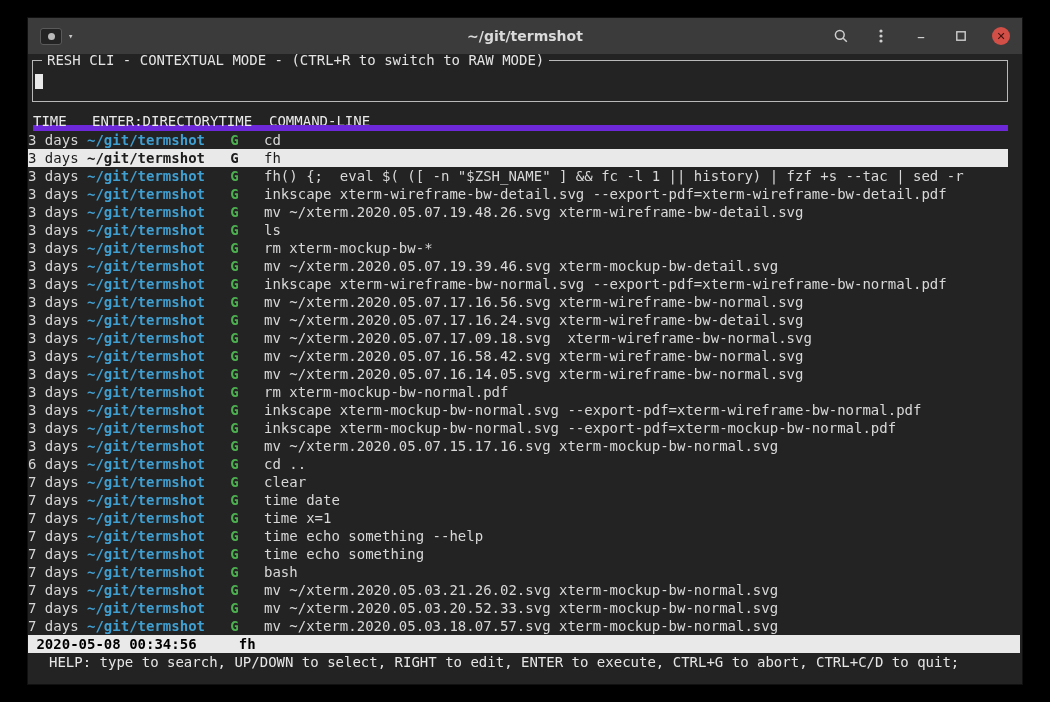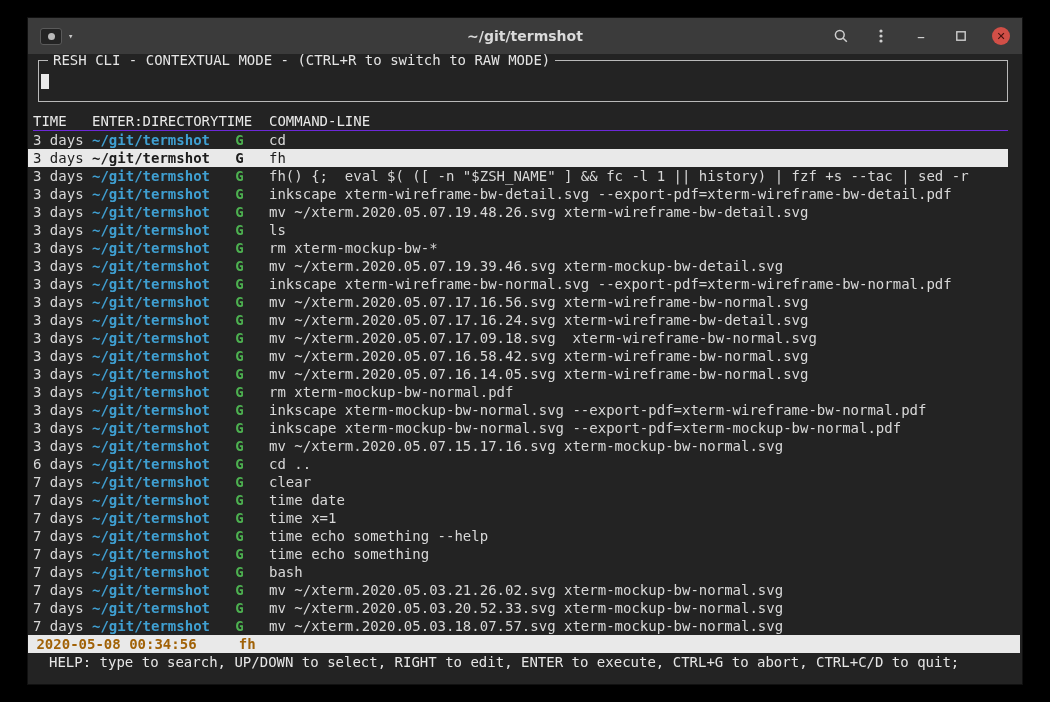--- a/index.html
+++ b/index.html
@@ -27,41 +27,41 @@
             font-family:"DejaVu Sans", sans-serif; }
   .tb-btn.minimize { font-size:16px; }
   .tb-btn.close { background:#d14f47; border-radius:50%; color:#40100d;
                   font-size:11px; font-weight:bold; }
 
   
   .terminal { flex:1; color:#d8d8d8; font-size:14px; line-height:18px;
               padding-top:6px; display:flex; flex-direction:column;
               overflow:hidden; white-space:pre; }
 
-  .resh-box { margin:0 14px 0 10px; height:42px; border:1px solid #b9b9b9; position:relative; }
+  .resh-box { margin:0 14px 0 4px; height:42px; border:1px solid #b9b9b9; position:relative; }
   .resh-box-title { position:absolute; top:-10px; left:9px; background:#232323;
                     padding:0 5px; color:#e4e4e4; }
   .input-line { position:absolute; inset:0; }
   .cursor { position:absolute; left:2px; top:13px; width:8px; height:15px; background:#eaeaea; }
 
   .hist-header { display:flex; margin:10px 14px 0 5px; height:19px;
-                 border-bottom:1px solid #6d28d9; color:#e9e9e9; }
+                 border-bottom:6px solid #6d28d9; color:#e9e9e9; }
   .c-time  { flex:0 0 7ch; }
   .c-dir   { flex:0 0 15ch; }
   .c-flags { flex:0 0 5ch; }
   .c-cmd   { flex:1 1 auto; padding-left:1ch; overflow:hidden; }
 
   .hist-list { display:flex; flex-direction:column; }
-  .row { display:flex; height:18px; padding-left:5px; margin-right:14px; cursor:pointer;align-items:center; }
+  .row { display:flex; height:18px; margin-right:14px; cursor:pointer;align-items:center; }
   .row .c-dir   { color:#3f9fd1; font-weight:bold; }
   .row .c-flags { color:#4db050; font-weight:bold; padding-left:2ch; }
   .row.selected { background:#e9e9e9; }
   .row.selected span { color:#1c1c1c !important; }
 
-  .statusbar { height:18px; background:#e9e9e9; color:#a16207; font-weight:bold;
+  .statusbar { height:18px; background:#e9e9e9; color:#000000; font-weight:bold;
                margin-right:2px; display:flex; }
   .sb-time { margin-left:1ch; }
   .sb-host { margin-left:6ch; }
   .sb-cmd  { margin-left:5ch; }
 
   .helpline { height:18px; padding-left:21px; color:#e6e6e6; }
 </style>
 </head>
 <body>
 

